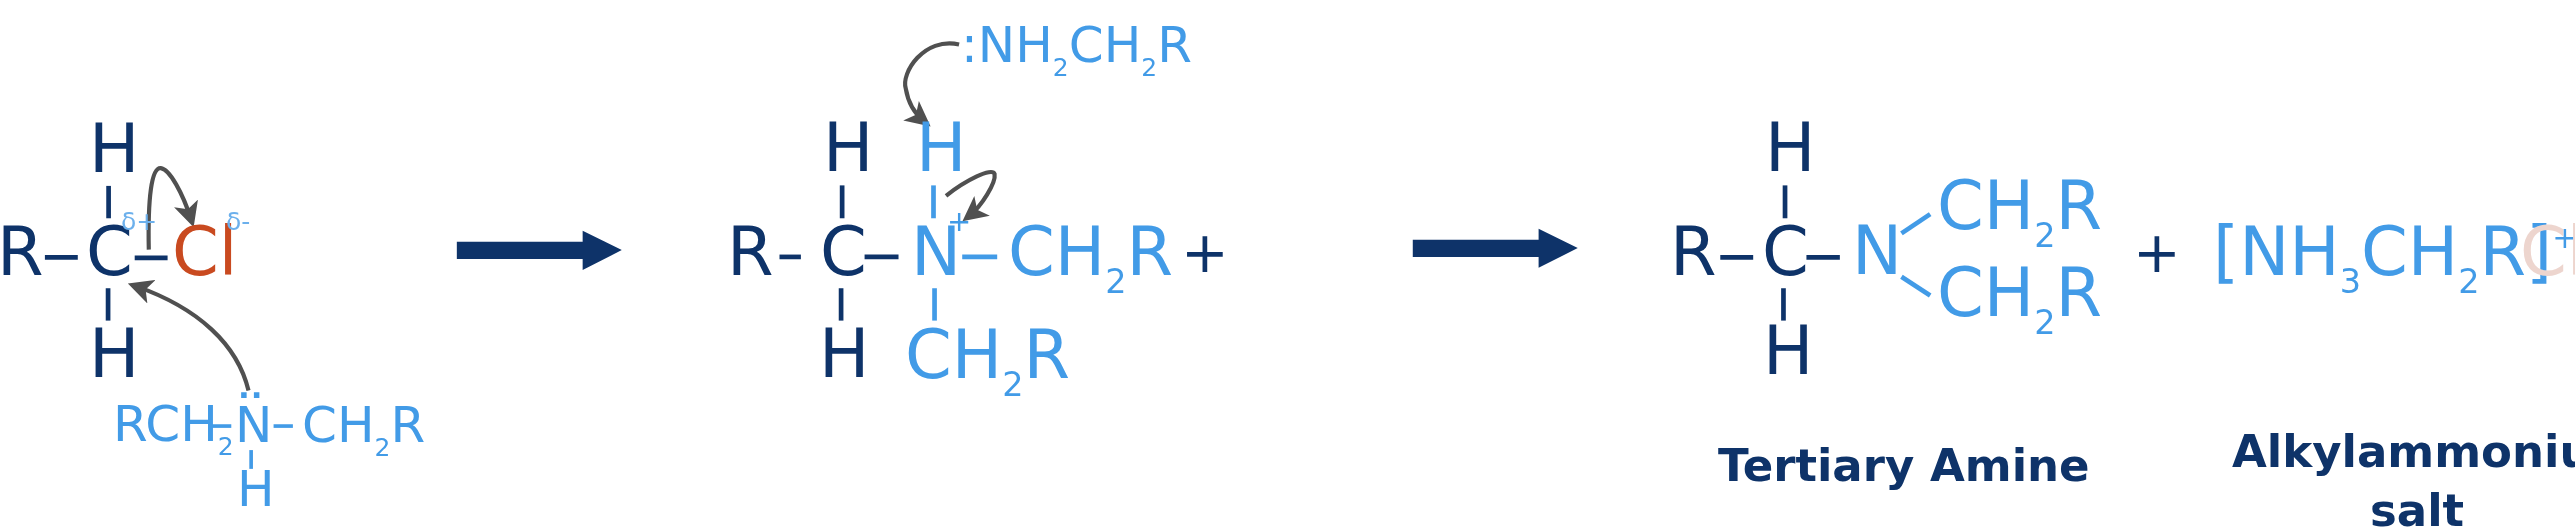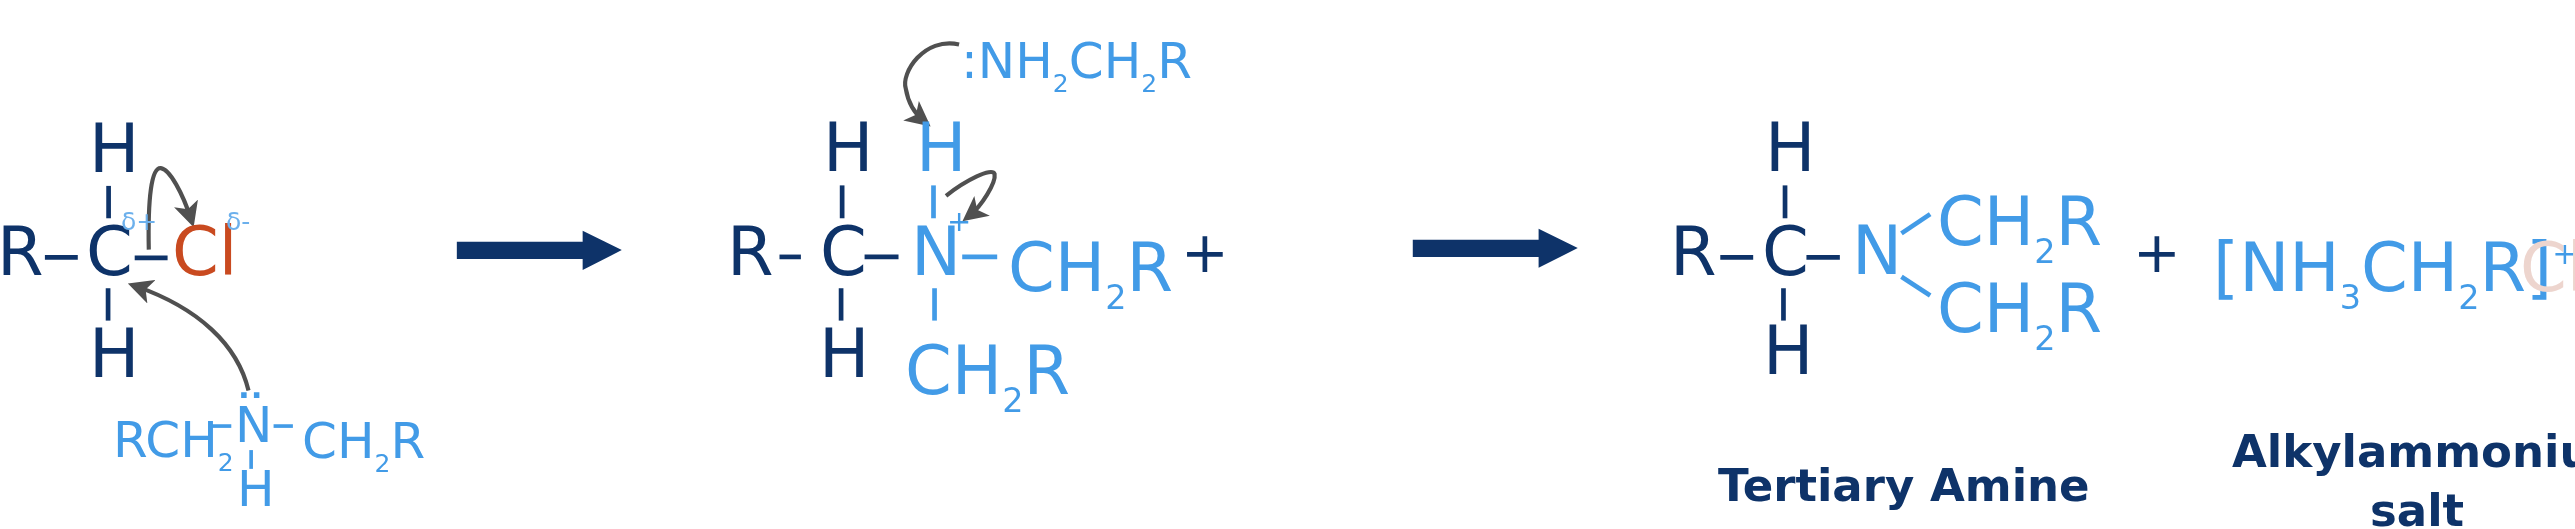--- a/index.html
+++ b/index.html
@@ -10,21 +10,21 @@
   .atom { font-size: 67px; font-weight: normal; }
   .atom-sm { font-size: 50px; }
   .sub { font-size: 31px; }
   .sup { font-size: 27px; }
   .navy { color: #0E3369; }
   .blue { color: #429BE7; }
   .red  { color: #C94A20; }
   .pale { color: #EDD5CE; }
   .delta { color: #6CB0EC; font-size: 25px; }
   .label { font-size: 45px; font-weight: bold; color: #0E3369; font-family: "DejaVu Sans", sans-serif; }
-  .formula { display: inline-block; margin-top: 16px; }
+  .formula { display: inline-block; }
   .formula span { display: inline-block; }
   .formula .sub { vertical-align: -0.55em; font-size: 0.5em; }
   .formula .sup { vertical-align: 0.9em; font-size: 0.45em; }
 </style>
 </head>
 <body>
 
 <div class="canvas">
 
   <svg class="overlay" viewBox="0 0 4934 1015">
@@ -152,18 +152,18 @@
     <span class="formula">
       <span>[</span><span>NH</span><span class="sub">3</span><span>CH</span><span class="sub">2</span><span>R</span><span>]</span><span class="sup">+</span>
     </span>
   </div>
   <div class="t atom pale" style="left:2520px; top:219px;">
     <span class="formula">
       <span>Cl</span>
     </span>
   </div>
 
-  <div class="t label" style="left:1718px; top:463px;">Tertiary Amine</div>
+  <div class="t label" style="left:1718px; top:443px;">Tertiary Amine</div>
   <div class="t label" style="left:2232px; top:429px;">Alkylammonium</div>
   <div class="t label" style="left:2370px; top:488px;">salt</div>
 
 </div>
 
 
 </body></html>

